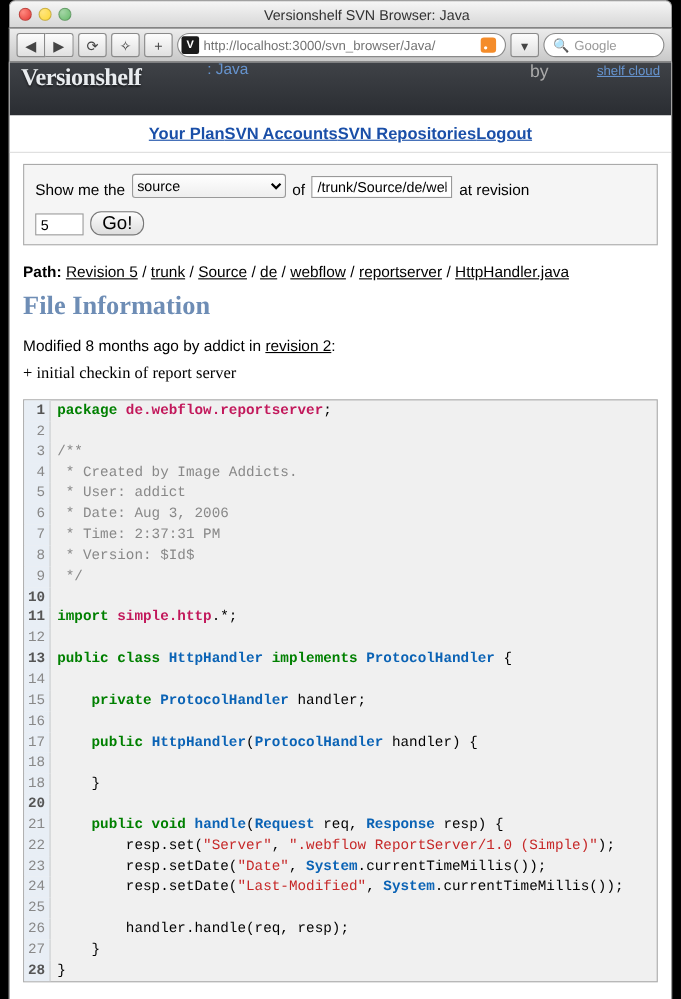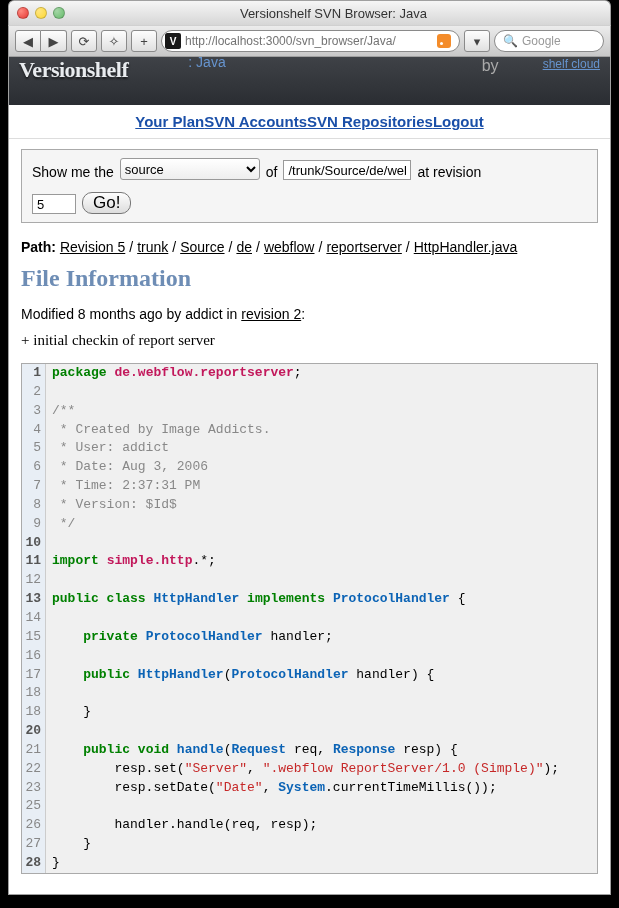--- a/index.html
+++ b/index.html
@@ -392,20 +392,24 @@
           </div>
           <div class="code-line">
             <div class="ln">22</div>
             <div class="lc">        resp.set(<span class="str">"Server"</span>, <span class="str">".webflow ReportServer/1.0 (Simple)"</span>);</div>
           </div>
           <div class="code-line">
             <div class="ln">23</div>
             <div class="lc">        resp.setDate(<span class="str">"Date"</span>, <span class="type">System</span>.currentTimeMillis());</div>
           </div>
           <div class="code-line">
+            <div class="ln">24</div>
+            <div class="lc">        resp.setDate(<span class="str">"Last-Modified"</span>, <span class="type">System</span>.currentTimeMillis());</div>
+          </div>
+          <div class="code-line">
             <div class="ln">25</div>
             <div class="lc"></div>
           </div>
           <div class="code-line">
             <div class="ln">26</div>
             <div class="lc">        handler.handle(req, resp);</div>
           </div>
           <div class="code-line">
             <div class="ln">27</div>
             <div class="lc">    }</div>

